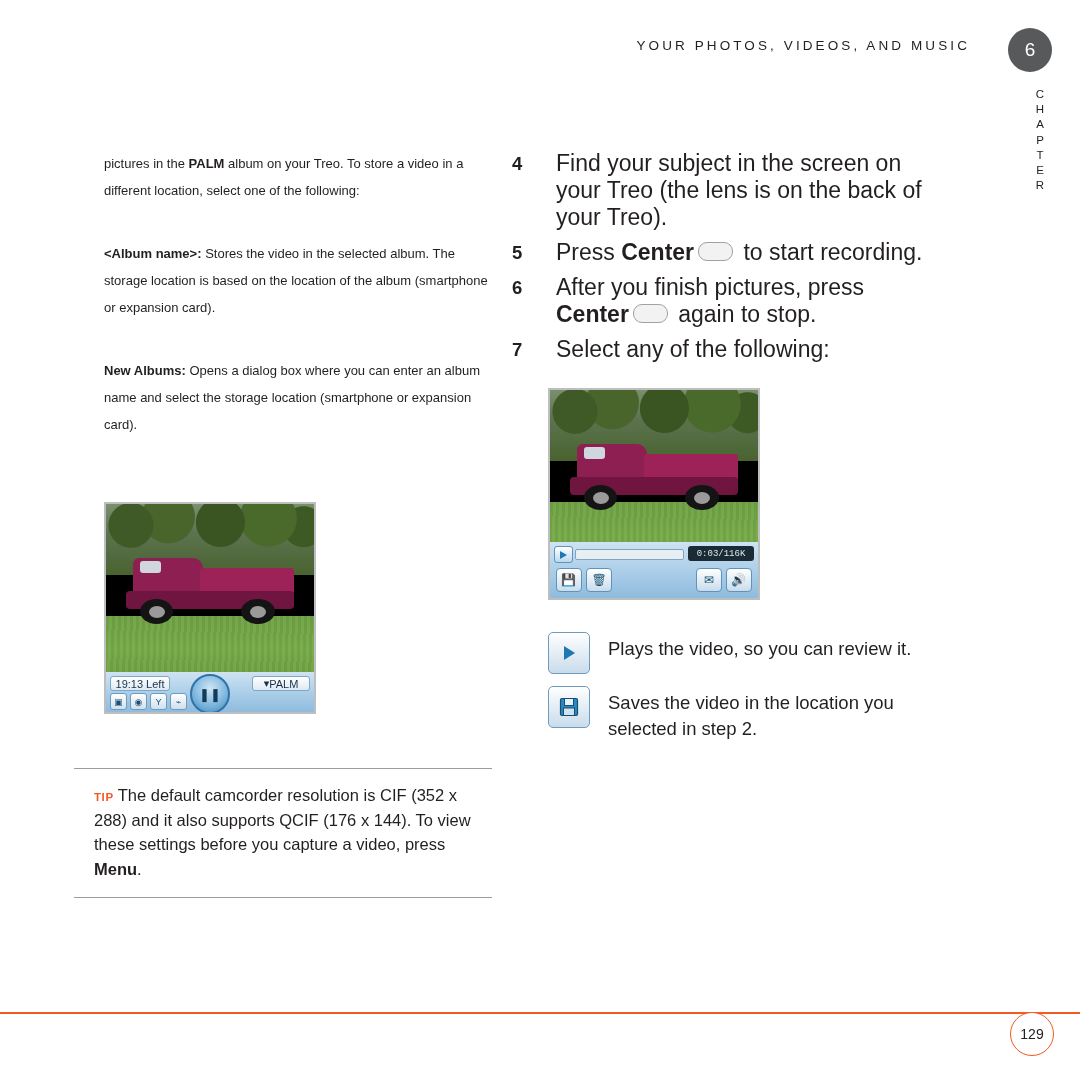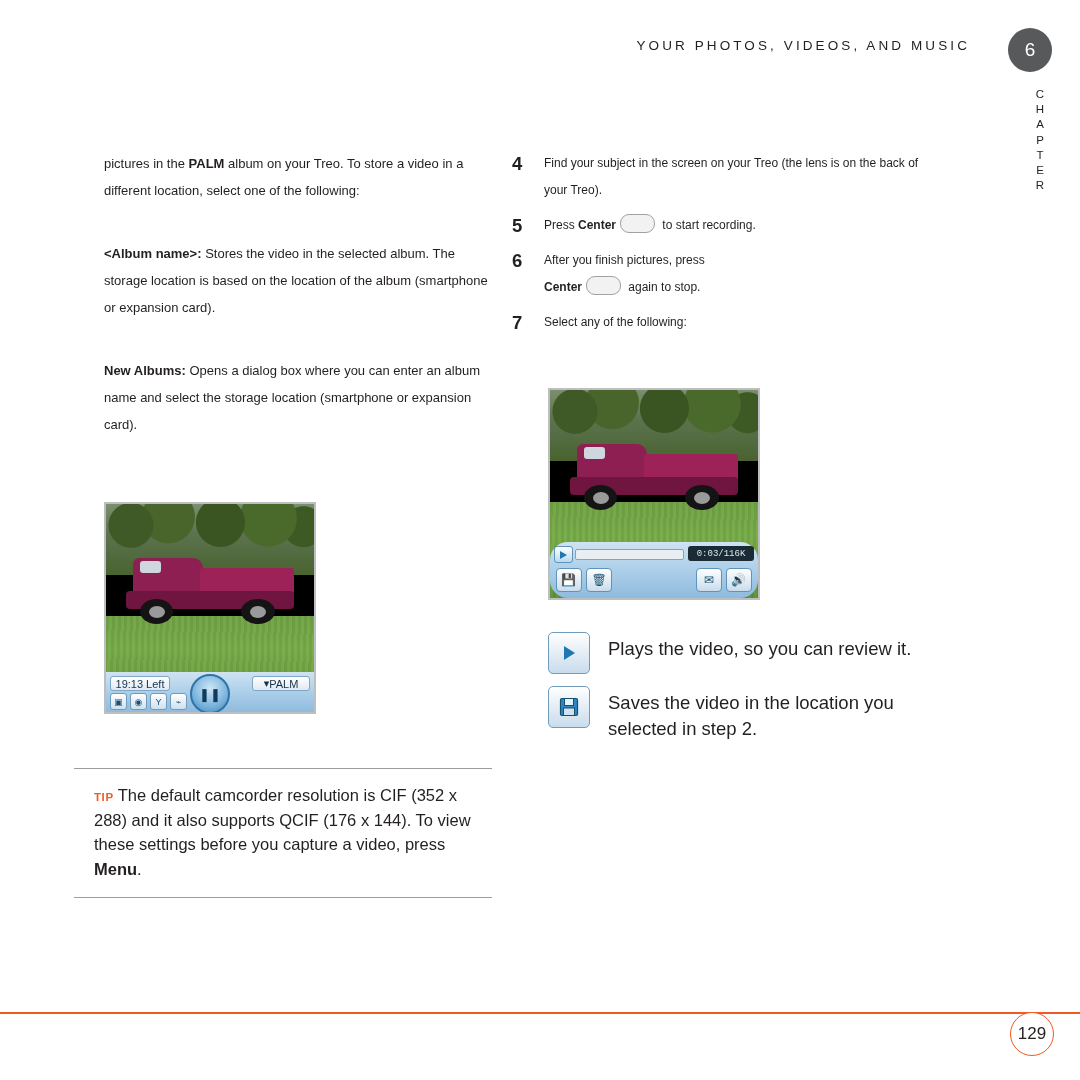--- a/index.html
+++ b/index.html
@@ -52,21 +52,21 @@
   .num-item{
     display:flex; align-items:flex-start;
     margin-bottom:8px;
   }
   .num{
     width:32px; flex:0 0 32px;
     font-weight:bold; font-size:18.5px; line-height:27px;
     color:#231f20;
   }
   .num-text{
-    font-size:12px; line-height:27px; color:#231f20;
+    font-size:23px; line-height:27px; color:#231f20;margin-left:12px;
   }
 
   
   .center-pill{
     display:inline-block;
     width:33px;height:17px;
     border:1.6px solid #9fa2a4;
     border-radius:9px;
     background:#f2f2f2;
     vertical-align:middle;
@@ -167,21 +167,21 @@
   .rec-ring{
     position:absolute;left:50%;top:2px;transform:translateX(-50%);
     width:36px;height:36px;border-radius:50%;
     background:radial-gradient(circle at 50% 35%, #cfe6f7 0%, #79b3db 60%, #3d85b8 100%);
     border:2px solid #2f74a8;
     display:flex;align-items:center;justify-content:center;
     color:#123b59;font-size:13px;
   }
 
   
-  .bar-right{ height:56px;border-radius:18px; }
+  .bar-right{ height:56px; }
   .play-sq{
     position:absolute;left:4px;top:4px;width:17px;height:15px;border-radius:3px;
     background:linear-gradient(180deg,#ffffff 0%,#bcd9ee 100%);
     border:1px solid #5f93bb;
     display:flex;align-items:center;justify-content:center;
   }
   .play-tri{
     width:0;height:0;border-left:7px solid #1f78b4;
     border-top:4.5px solid transparent;border-bottom:4.5px solid transparent;
   }
@@ -236,21 +236,21 @@
 
   
   .footer-rule{
     position:absolute;left:0;right:0;top:1012px;height:1.6px;background:#f15a22;
   }
   .page-num{
     position:absolute;right:26px;top:1012px;
     width:42px;height:42px;border-radius:50%;
     border:1.5px solid #f15a22;background:#ffffff;
     display:flex;align-items:center;justify-content:center;
-    font-size:17px;color:#231f20;
+    font-size:14px;color:#231f20;
   }
 </style>
 </head>
 <body>
 
 <div class="header-running">YOUR PHOTOS, VIDEOS, AND MUSIC</div>
 <div class="chapter-badge">6</div>
 <div class="chapter-vertical">CHAPTER</div>
 
 <div class="col-left">

